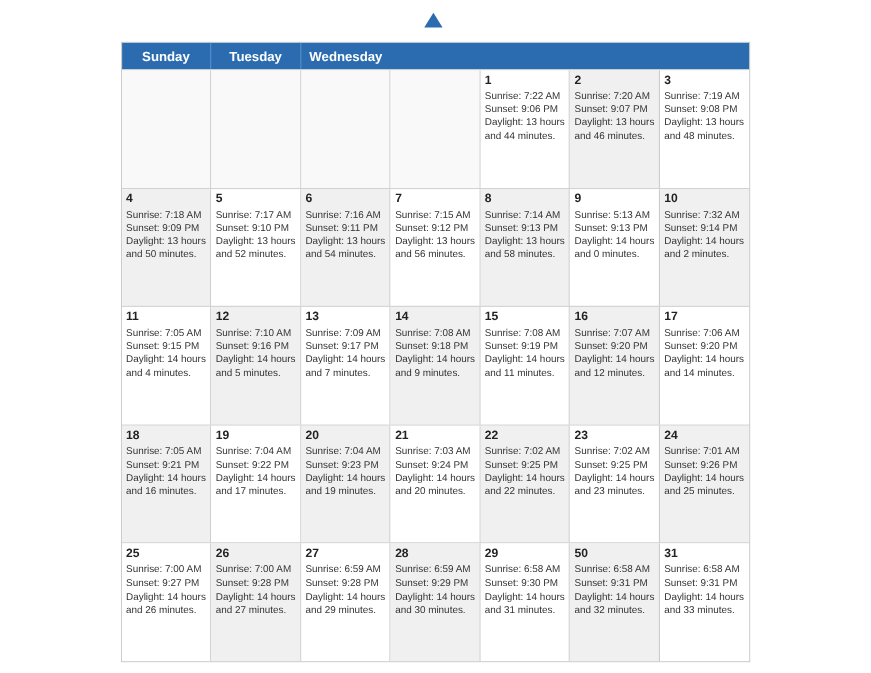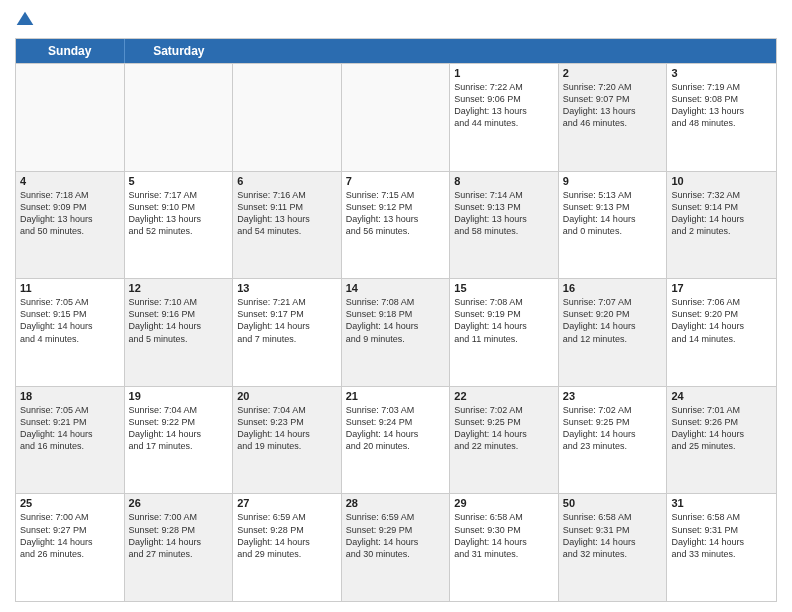--- a/index.html
+++ b/index.html
@@ -9,20 +9,21 @@
       width: 792px;
       height: 612px;
       overflow: hidden;
     }
     .page {
       width: 792px;
       height: 612px;
       padding: 10px 15px;
       display: flex;
       flex-direction: column;
+      align-items: center;
     }
     .header {
       display: flex;
       justify-content: space-between;
       align-items: flex-start;
       margin-bottom: 8px;
     }
     .logo {
       display: flex;
       align-items: center;
@@ -137,21 +138,22 @@
     </div>
     <div class="title-block">
       <div class="month-title"></div>
       <div class="subtitle"></div>
     </div>
   </div>
 
   <div class="calendar">
     <div class="cal-header" id="cal-header">
         <div class="cal-header-cell">Sunday</div>
-        <div class="cal-header-cell">Saturday</div>
+        <div class="cal-header-cell">Tuesday</div>
+        <div class="cal-header-cell">Wednesday</div>
       </div>
     <div class="cal-body" id="cal-body">
         <div class="cal-row">
           <div class="cal-cell empty"></div>
           <div class="cal-cell empty"></div>
           <div class="cal-cell empty"></div>
           <div class="cal-cell empty"></div>
           <div class="cal-cell">
             <div class="day-num">1</div>
             <div class="cell-line">Sunrise: 7:22 AM</div>
@@ -235,21 +237,21 @@
           </div>
           <div class="cal-cell shaded">
             <div class="day-num">12</div>
             <div class="cell-line">Sunrise: 7:10 AM</div>
             <div class="cell-line">Sunset: 9:16 PM</div>
             <div class="cell-line">Daylight: 14 hours</div>
             <div class="cell-line">and 5 minutes.</div>
           </div>
           <div class="cal-cell">
             <div class="day-num">13</div>
-            <div class="cell-line">Sunrise: 7:21 AM</div>
+            <div class="cell-line">Sunrise: 7:09 AM</div>
             <div class="cell-line">Sunset: 9:17 PM</div>
             <div class="cell-line">Daylight: 14 hours</div>
             <div class="cell-line">and 7 minutes.</div>
           </div>
           <div class="cal-cell shaded">
             <div class="day-num">14</div>
             <div class="cell-line">Sunrise: 7:08 AM</div>
             <div class="cell-line">Sunset: 9:18 PM</div>
             <div class="cell-line">Daylight: 14 hours</div>
             <div class="cell-line">and 9 minutes.</div>

